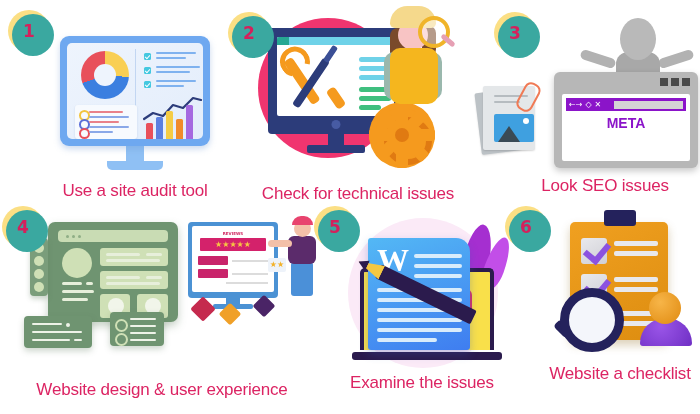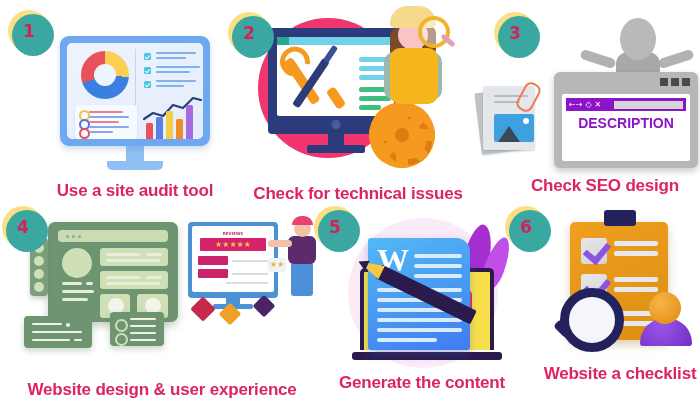--- a/index.html
+++ b/index.html
@@ -24,21 +24,21 @@
   }
   .badge span{
     font-family:"DejaVu Sans", sans-serif;
     font-weight:bold;font-size:17px;color:#d4215c;line-height:1;
   }
 
   
   .caption{
     position:absolute;text-align:center;
     font-family:"Liberation Sans", sans-serif;
-    font-weight:bold;color:#dc2463;
+    font-weight:normal;color:#dc2463;
     font-size:17px;line-height:19px;letter-spacing:-0.2px;
     z-index:35;
   }
 
   
   .panel{position:absolute;}
 
   
   .mon1{position:absolute;left:60px;top:36px;width:150px;height:110px;}
   .mon1 .bezel{
@@ -330,28 +330,28 @@
         <i></i>
       </div>
       <div class="sheet"></div>
       <div class="tbar">
         <span>←→</span>
         <span>◇</span>
         <span>✕</span>
         <div class="urlbar"></div>
       </div>
       <div class="meta">
-        <div>DESCRIPTION</div>
+        <div>META</div>
       </div>
     </div>
 
     <div class="badge" style="left:494px;top:12px;">
       <span>3</span>
     </div>
-    <div class="caption" style="left:510px;top:176px;width:190px;">Check SEO design</div>
+    <div class="caption" style="left:510px;top:176px;width:190px;">Look SEO issues</div>
   </div>
 
   <div class="panel">
 
     <div class="wf">
       <div class="srch">
         <i style="left:8px;"></i>
           <i style="left:14px;"></i>
           <i style="left:20px;"></i>
       </div>
@@ -472,21 +472,21 @@
 
     <div class="pencil">
       <div class="body"></div>
       <div class="tipw"></div>
       <div class="tipb"></div>
     </div>
 
     <div class="badge" style="left:314px;top:206px;">
       <span>5</span>
     </div>
-    <div class="caption" style="left:322px;top:373px;width:200px;">Generate the content</div>
+    <div class="caption" style="left:322px;top:373px;width:200px;">Examine the issues</div>
   </div>
 
   <div class="panel">
 
     <div class="clip6">
       <div class="board"></div>
       <div class="top"></div>
       <div class="box" style="top:16px;">
         <div class="tick" style="left:4px;top:4px;"></div>
       </div>

